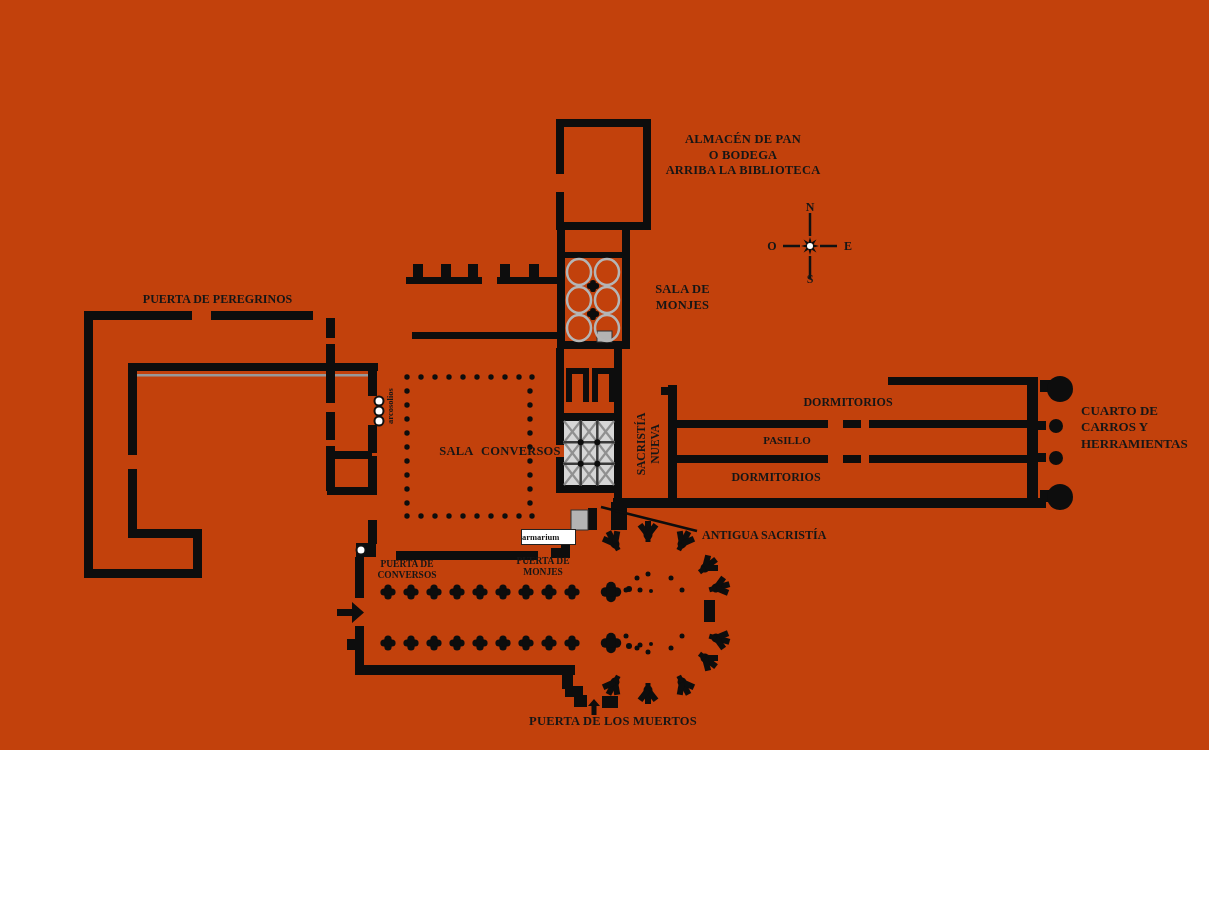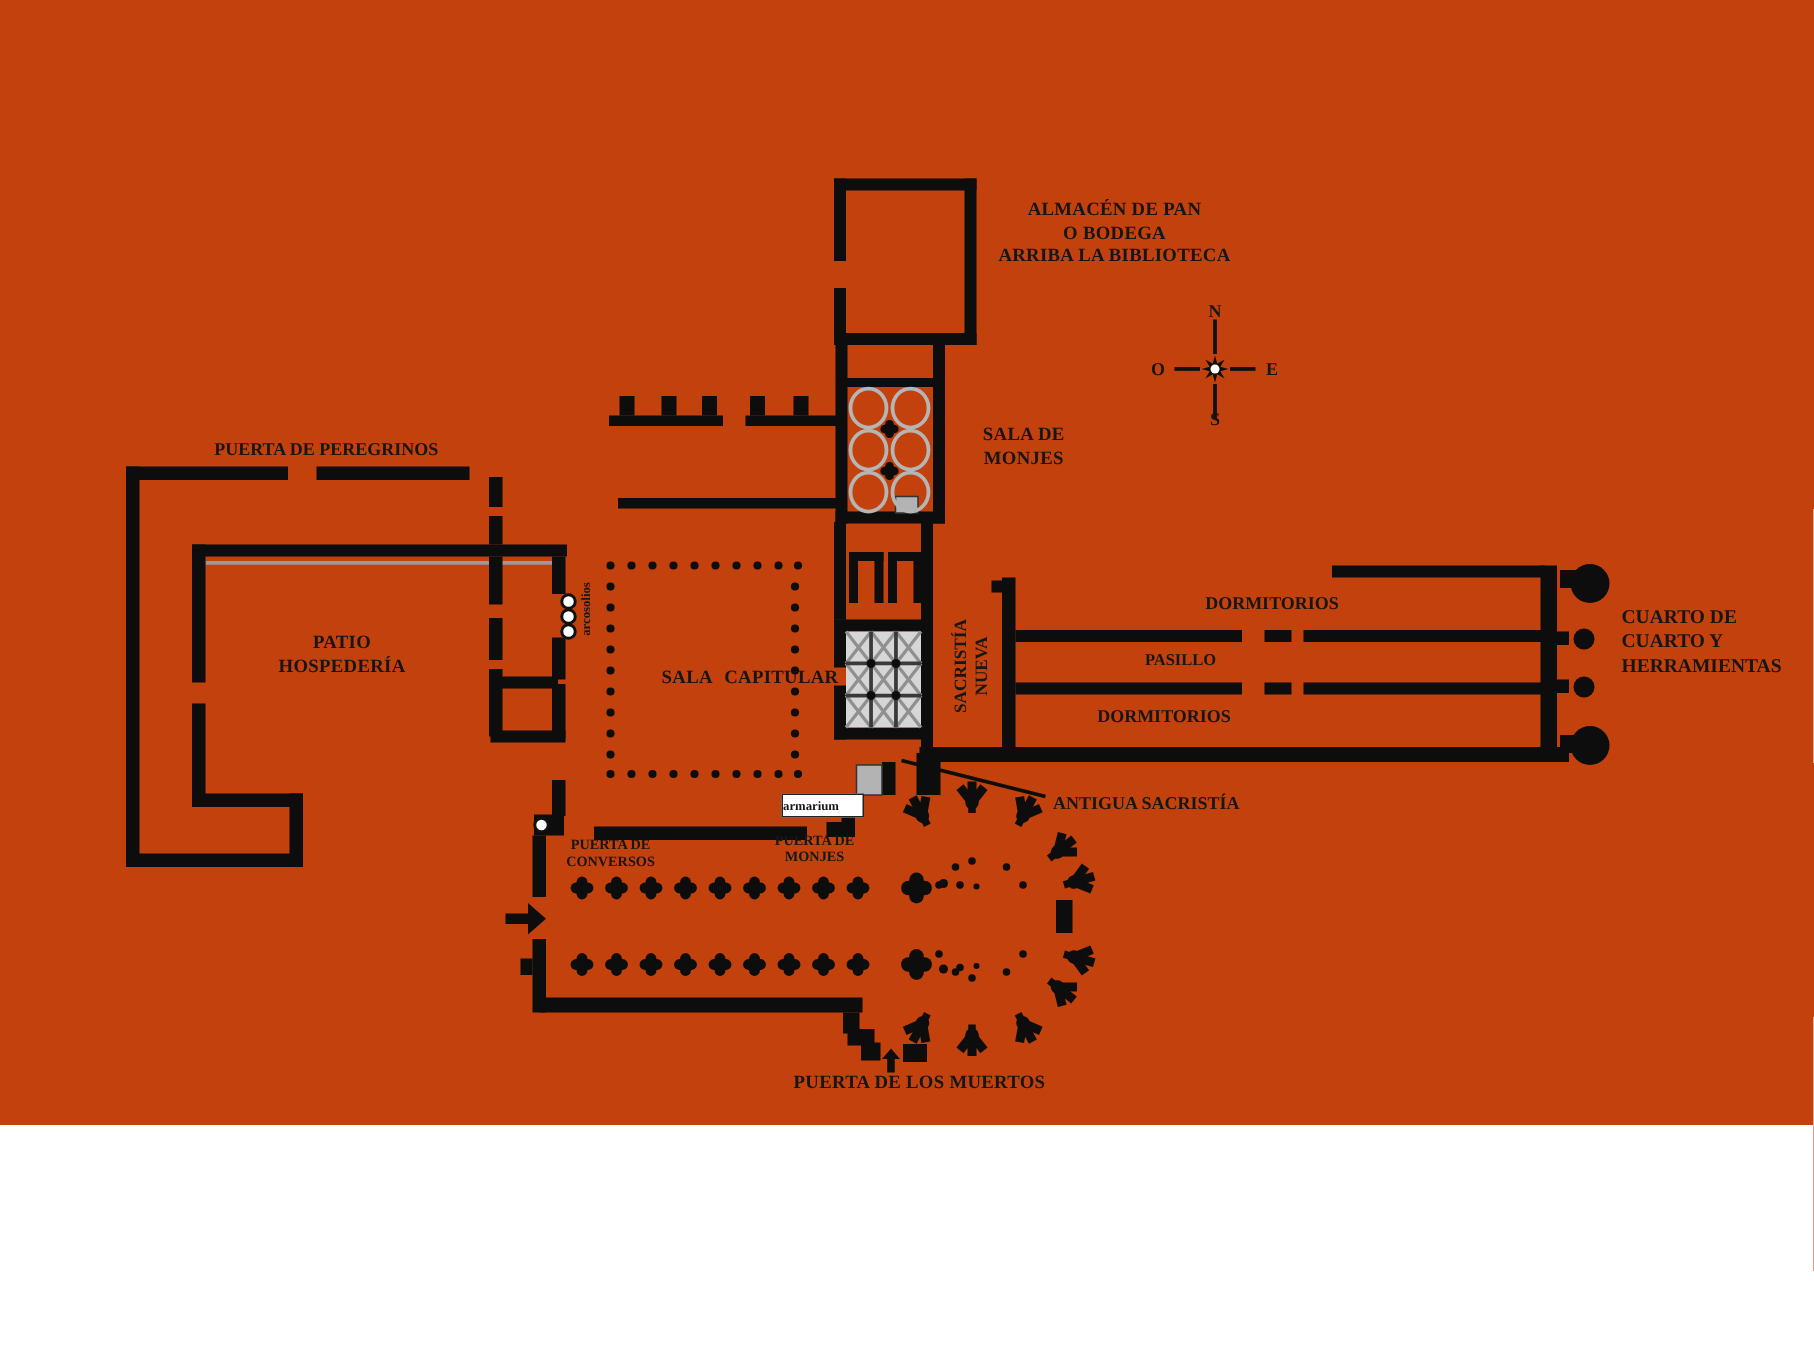--- a/index.html
+++ b/index.html
@@ -325,27 +325,23 @@
 
 <div class="lbl f125" style="left:640px;top:272px;width:85px;margin-top:10px;">
   <span>SALA DE</span>
   <span>MONJES</span>
 </div>
 
 <div class="lbl f12" style="left:125px;top:292px;width:185px;">
   <span>PUERTA DE PEREGRINOS</span>
 </div>
 
-<div class="lbl f125" style="left:153px;top:421px;width:150px;">
-  <span>PATIO</span>
-  <span>HOSPEDERÍA</span>
-</div>
 
 <div class="lbl f125" style="left:420px;top:444px;width:160px;word-spacing:5px;">
-  <span>SALA CAPITULAR</span>
+  <span>SALA CONVERSOS</span>
 </div>
 
 <div id="arc-lbl">
   <span>arcosolios</span>
 </div>
 
 <div id="sac-lbl">
   <span>SACRISTÍA</span>
   <span>NUEVA</span>
 </div>
@@ -357,21 +353,21 @@
 <div class="lbl f10" style="left:757px;top:434px;width:60px;">
   <span>PASILLO</span>
 </div>
 
 <div class="lbl f12" style="left:721px;top:470px;width:110px;">
   <span>DORMITORIOS</span>
 </div>
 
 <div class="lbl f11" style="left:1081px;top:403px;width:125px;text-align:left;">
   <span>CUARTO DE</span>
-  <span>CUARTO Y</span>
+  <span>CARROS Y</span>
   <span>HERRAMIENTAS</span>
 </div>
 
 <div class="lbl f12" style="left:702px;top:528px;text-align:right;">
   <span>ANTIGUA SACRISTÍA</span>
 </div>
 
 <div id="armarium-box">
   <span>armarium</span>
 </div>

